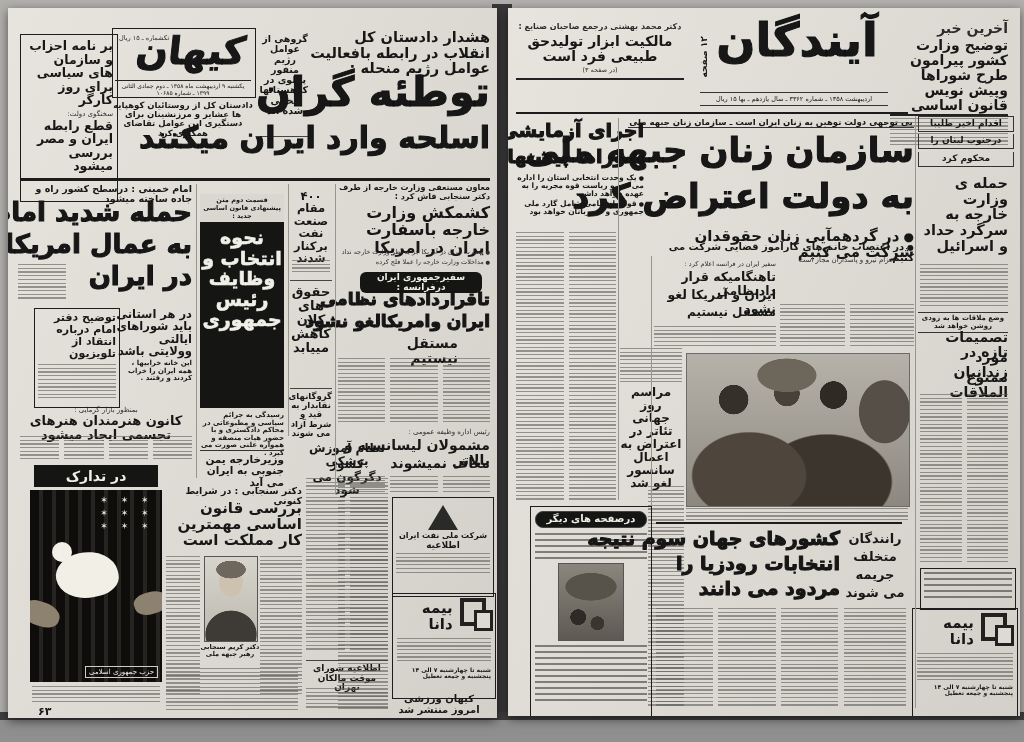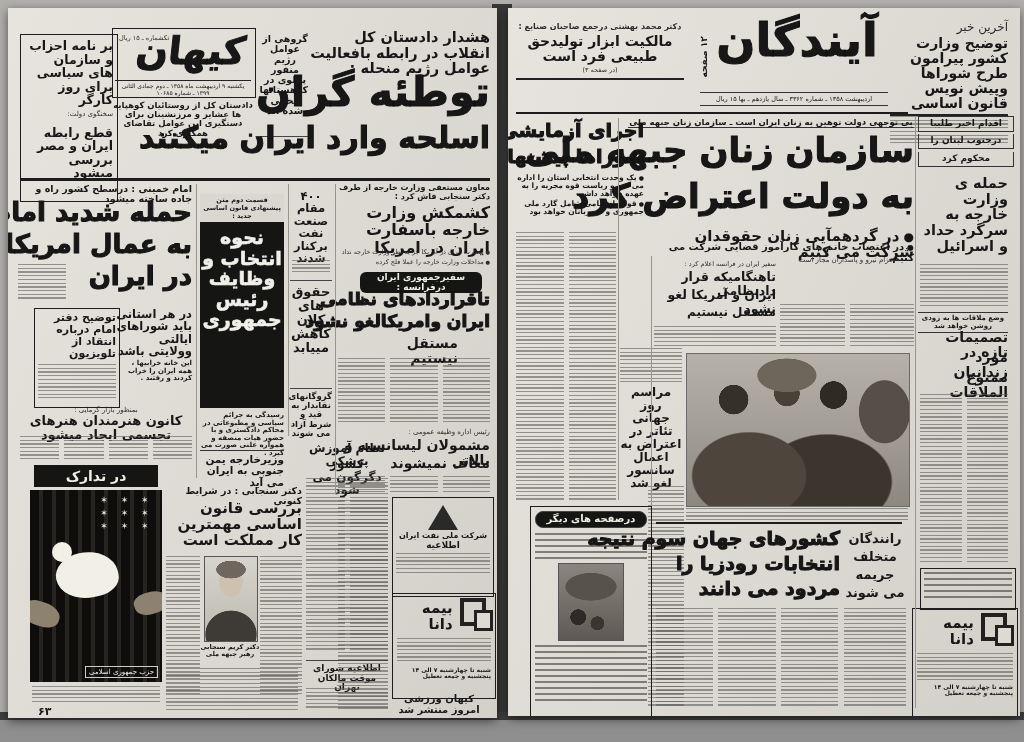--- a/index.html
+++ b/index.html
@@ -61,21 +61,21 @@
 
 <div class="stage">
   <div class="gap" style="left:492px;top:4px;width:20px;height:716px"></div>
   <div class="band"></div>
 
   <div class="pg" style="left:8px;top:8px;width:489px;height:710px">
 
     <div class="b box" style="left:12px;top:26px;width:88px;height:158px;padding:4px">
       <div class="h" style="font-size:12.5px">بر نامه احزاب و سازمان های سیاسی برای روز کارگر</div>
       <div class="t" style="font-size:7px;margin-top:3px">سخنگوی دولت:</div>
-      <div class="h" style="font-size:12.5px;margin-top:8px">قطع رابطه ایران و مصر بررسی میشود</div>
+      <div class="h" style="font-size:12.5px;margin-top:1px">قطع رابطه ایران و مصر بررسی میشود</div>
     </div>
 
     <div class="b box" style="left:104px;top:20px;width:142px;height:68px">
       <div class="b t" style="left:6px;top:5px;font-size:6.5px">تکشماره ـ ۱۵ ریال</div>
       <div class="b h heavy" style="right:10px;top:2px;font-size:38px;transform:skewX(-6deg)">کیهان</div>
       <div class="b ctr" style="left:2px;bottom:1px;width:136px;font-size:6px;border-top:1px solid #222;padding-top:1px">یکشنبه ۹ اردیبهشت ماه ۱۳۵۸ ـ دوم جمادی الثانی ۱۳۹۹ ـ شماره ۱۰۶۸۵</div>
     </div>
     <div class="b h ctr" style="left:100px;top:93px;width:150px;font-size:8.5px">دادستان کل از روستائیان کوهپایه ها عشایر و مرزنشینان برای دستگیری این عوامل تقاضای همکاری کرد</div>
 
     <div class="b h ctr" style="left:252px;top:24px;width:46px;height:100px;font-size:9.5px;border-bottom:1px solid #444;padding:2px">گروهی از عوامل رژیم منفور پهلوی در کوهستانها مخفی شده اند</div>
@@ -190,21 +190,21 @@
     <div class="b h ctr" style="left:384px;top:686px;width:94px;font-size:10px">کیهان ورزشی امروز منتشر شد</div>
 
     <div class="b vrule" style="left:188px;top:176px;height:294px"></div>
     <div class="b vrule" style="left:280px;top:176px;height:252px"></div>
     <div class="b vrule" style="left:327px;top:176px;height:310px"></div>
   </div>
 
   <div class="pg" style="left:508px;top:8px;width:512px;height:708px">
 
     <div class="b" style="left:382px;top:12px;width:118px;height:94px;border-bottom:2px solid #222">
-      <div class="t" style="font-size:12px;font-weight:normal">آخرین خبر</div>
+      <div class="t" style="font-size:14px;font-weight:bold">آخرین خبر</div>
       <div class="h" style="font-size:14px;margin-top:2px">توضیح وزارت کشور پیرامون طرح شوراها وپیش نویس قانون اساسی</div>
       <div class="ft" style="height:28px;margin-top:4px"></div>
     </div>
 
     <div class="b h heavy" style="left:208px;top:8px;width:162px;font-size:46px;text-align:center">آیندگان</div>
     <div class="b h" style="left:176px;top:44px;font-size:9px;transform:rotate(-90deg);transform-origin:center">۱۲ صفحه</div>
     <div class="b ctr" style="left:192px;top:84px;width:188px;font-size:6.5px;border-top:1px solid #333;border-bottom:1px solid #333;padding:2px 0">اردیبهشت ۱۳۵۸ ـ شماره ۳۳۶۲ ـ سال یازدهم ـ بها ۱۵ ریال</div>
 
     <div class="b" style="left:8px;top:14px;width:168px;border-bottom:2px solid #222;padding-bottom:4px">
       <div class="t ctr" style="font-size:8px;font-weight:bold">دکتر محمد بهشتی درجمع صاحبان صنایع :</div>

